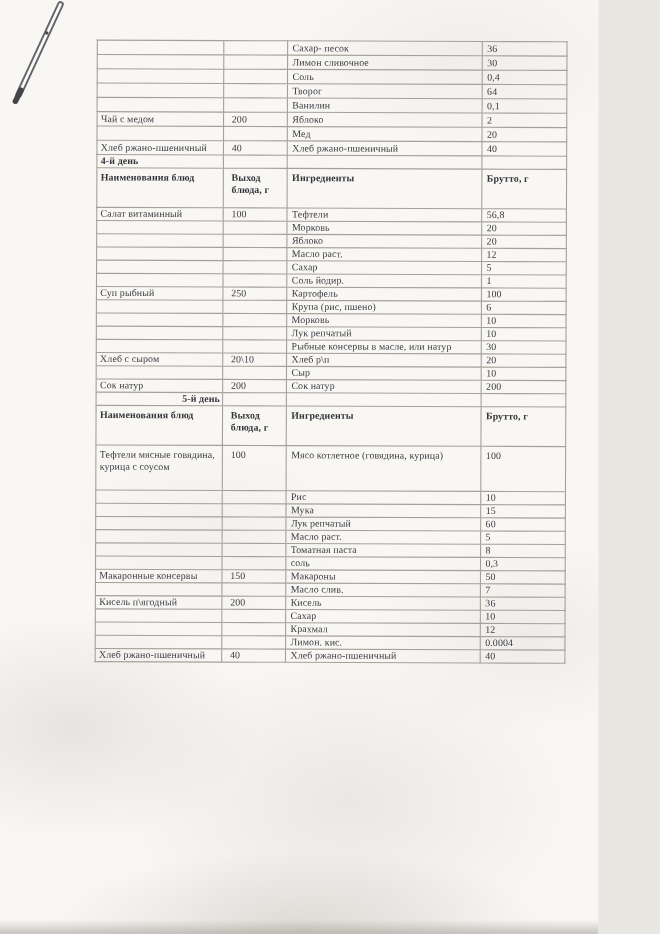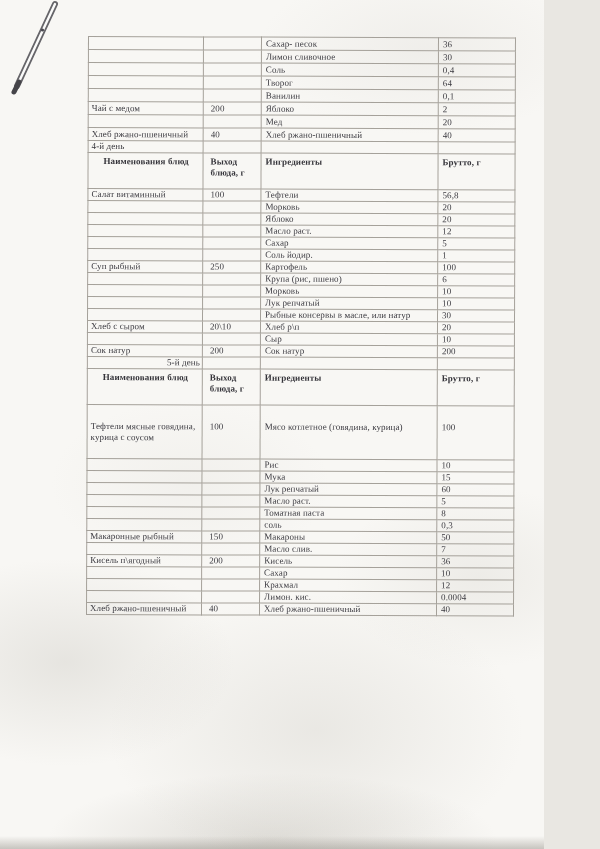--- a/index.html
+++ b/index.html
@@ -42,28 +42,28 @@
     height:12px;
     vertical-align:middle;
     overflow:hidden;
     letter-spacing:0.1px;
     word-wrap:break-word;
   }
   table.menu td:nth-child(2){padding-left:7px;}
   table.menu td:nth-child(3){padding-left:4px;}
   table.menu td:nth-child(4){padding-left:4px;}
   tr.day4 td, tr.day5 td{height:11px;}
-  tr.day-row td{font-weight:normal;color:#35343a;}
+  tr.day-row td{font-weight:bold;color:#35343a;}
   tr.head-row td{
     font-weight:bold;color:#35343a;
     height:32px;vertical-align:top;
     padding-top:3px;text-align:left;
   }
-  tr.head-row td:first-child{text-align:center;padding-left:3px;}
-  tr.tall-row td{height:37px;vertical-align:top;padding-top:16px;}
+  tr.head-row td:first-child{text-align:left;padding-left:3px;}
+  tr.tall-row td{height:37px;vertical-align:top;padding-top:3px;}
 </style>
 </head>
 <body>
 
 <div class="page">
 
   <svg class="corner-mark" viewBox="0 0 80 115" xmlns="http://www.w3.org/2000/svg">
     <path d="M55 4 L17 86" stroke="#55545a" stroke-width="6" stroke-linecap="round" fill="none" opacity="0.9"></path>
     <path d="M55 4 L17 86" stroke="#fbfbfa" stroke-width="2.4" stroke-linecap="round" fill="none"></path>
     <path d="M19 82 L14 92" stroke="#454449" stroke-width="5" stroke-linecap="round" fill="none"></path>
@@ -270,21 +270,21 @@
           <td>Томатная паста</td>
           <td>8</td>
         </tr>
         <tr class="day5">
           <td></td>
           <td></td>
           <td>соль</td>
           <td>0,3</td>
         </tr>
         <tr class="day5">
-          <td>Макаронные рыбный</td>
+          <td>Макаронные консервы</td>
           <td>150</td>
           <td>Макароны</td>
           <td>50</td>
         </tr>
         <tr class="day5">
           <td></td>
           <td></td>
           <td>Масло слив.</td>
           <td>7</td>
         </tr>

